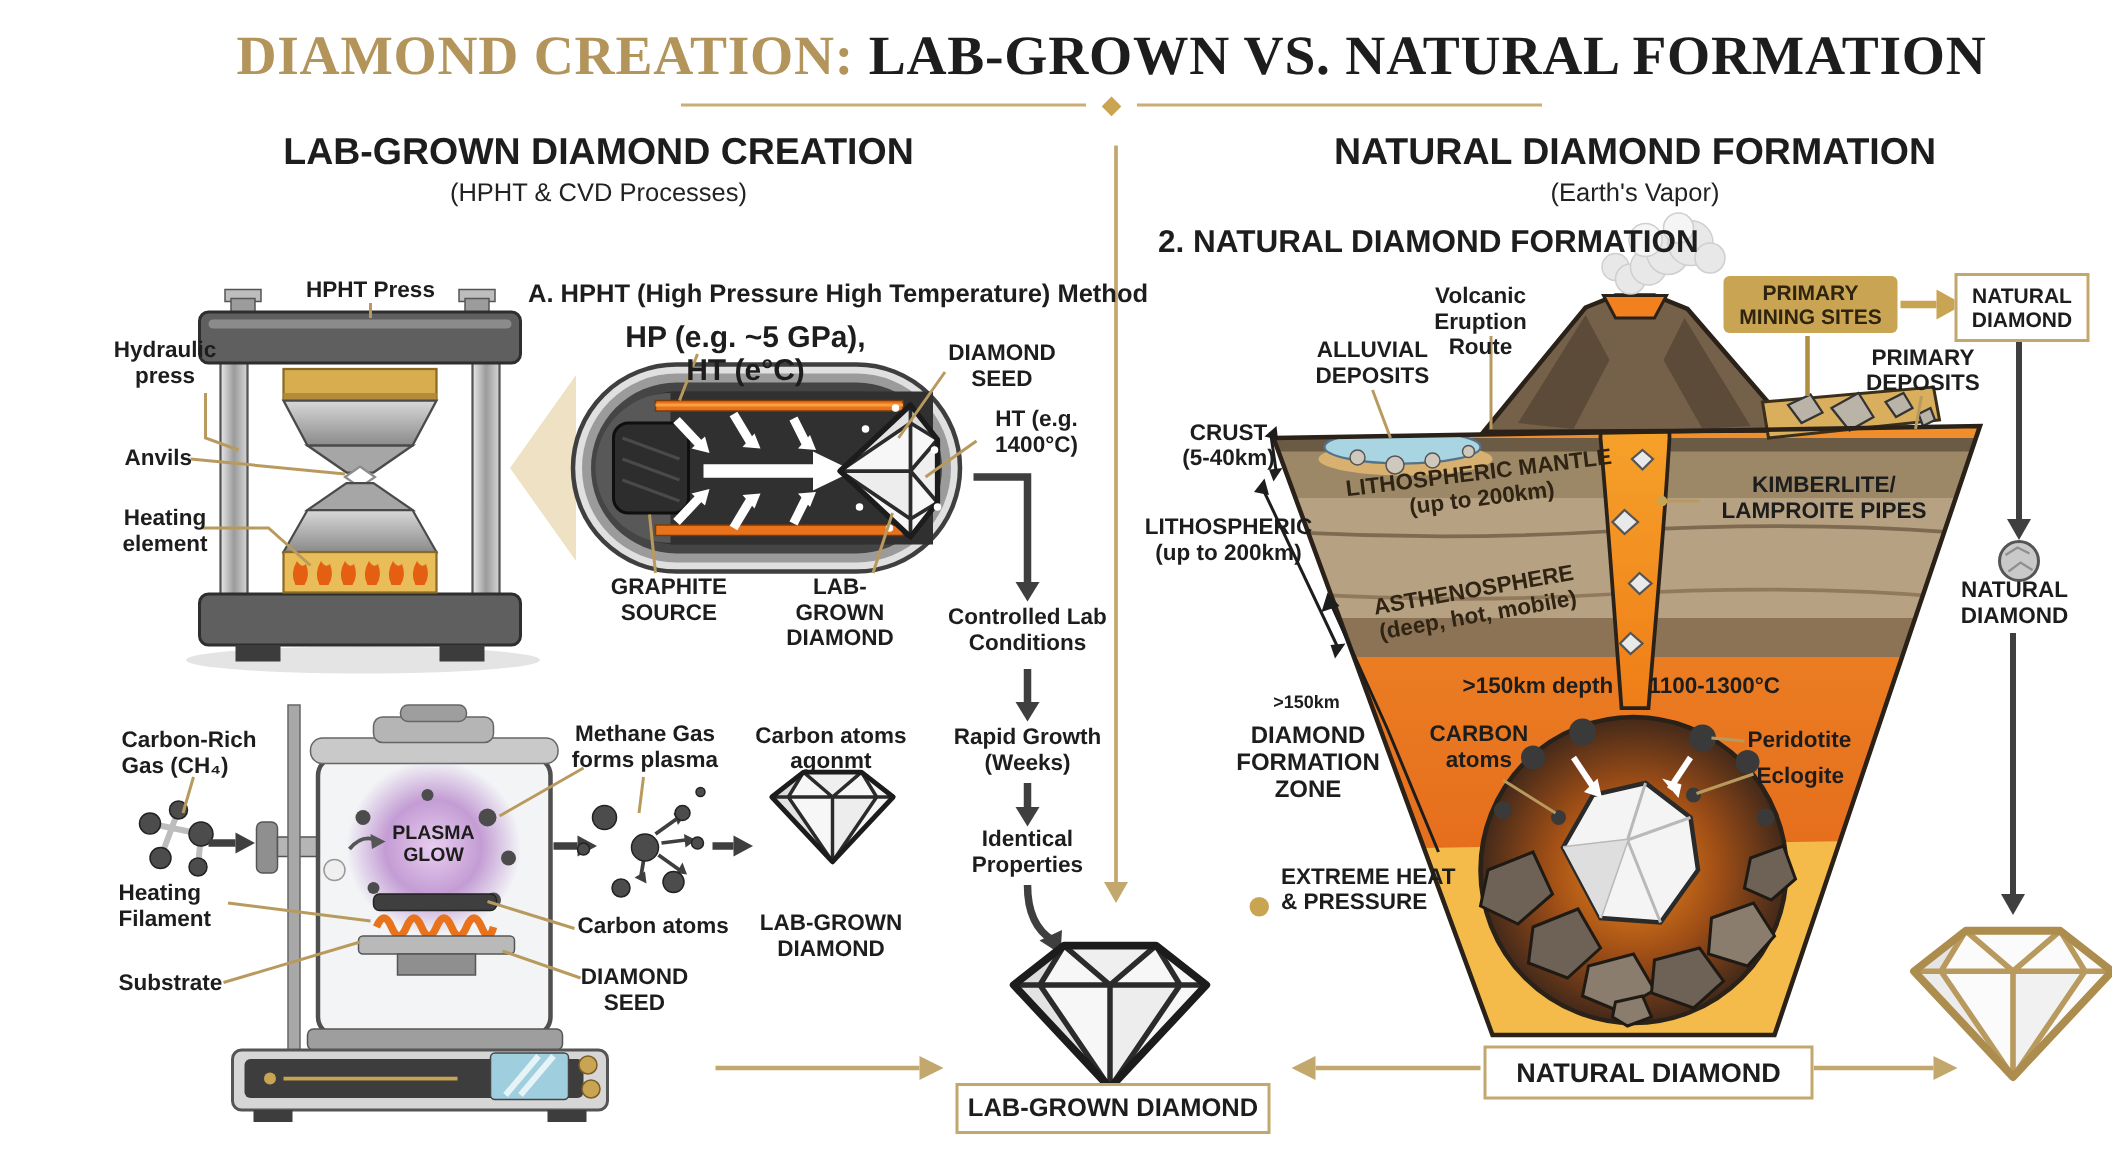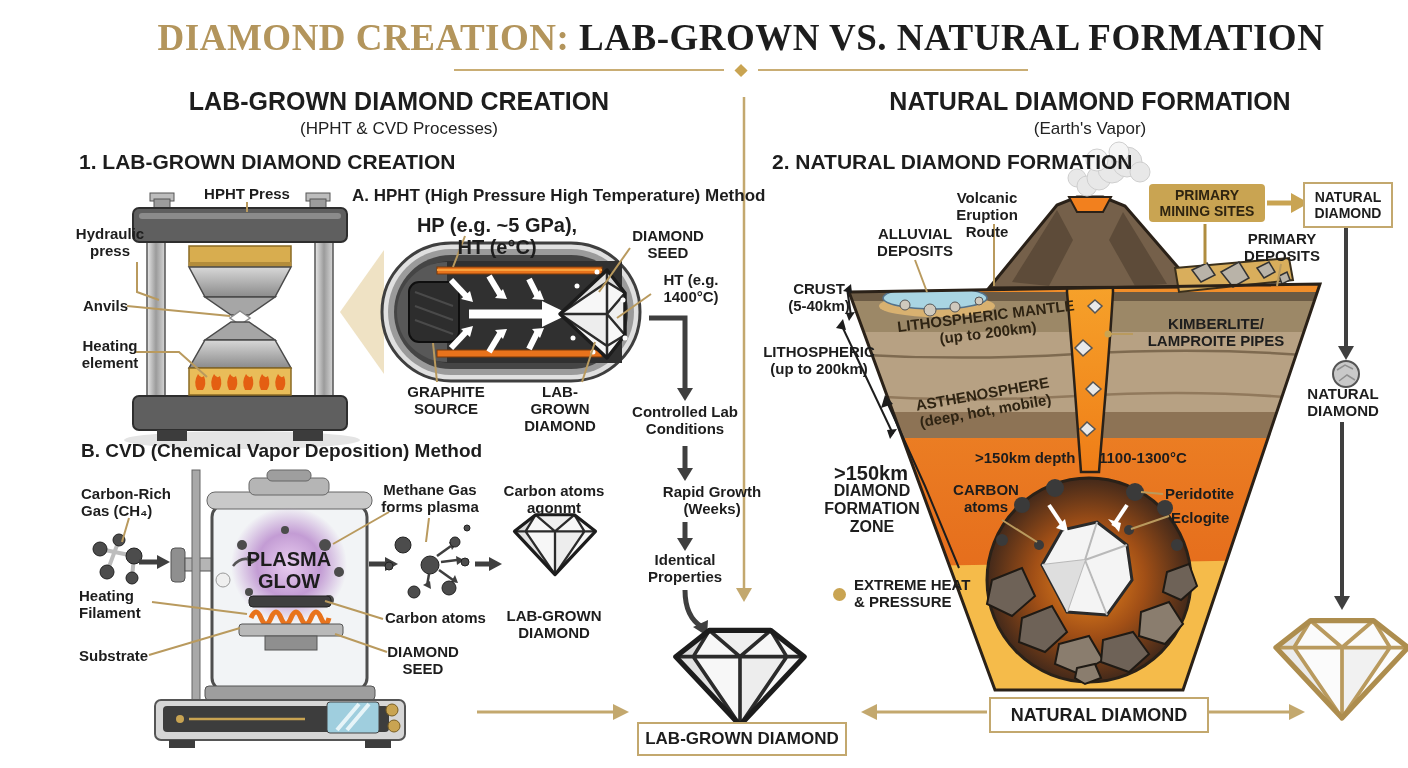--- a/index.html
+++ b/index.html
@@ -15,21 +15,21 @@
   .divider .line{height:2px;width:270px;background:#c9ad74;}
   .divider .dia{color:#c9a452;font-size:17px;line-height:1;}
   .colhead{position:absolute;font-size:25px;font-weight:bold;text-align:center;}
   .colsub{position:absolute;font-size:17px;text-align:center;color:#222;}
   .sechead{position:absolute;font-size:21px;font-weight:bold;}
   .methead{position:absolute;font-size:17px;font-weight:bold;}
   .frame-box{position:absolute;background:#fff;border:2px solid #c3a86e;display:flex;align-items:center;justify-content:center;
              font-weight:bold;white-space:pre-line;text-align:center;}
   .gold-box{position:absolute;background:#c9a452;border-radius:4px;display:flex;align-items:center;justify-content:center;
             font-weight:bold;font-size:14px;color:#2f2410;white-space:pre-line;text-align:center;line-height:1.15;}
-  .bullet{position:absolute;display:flex;gap:8px;align-items:center;}
+  .bullet{position:absolute;display:flex;gap:8px;align-items:flex-end;}
   .bullet .dot{width:13px;height:13px;border-radius:50%;background:#c9a452;margin-top:2px;flex:0 0 auto;}
   .bullet .lbl{position:static;}
   .rot-7{transform:rotate(-7deg);}
   .rot-10{transform:rotate(-10deg);}
 </style>
 </head>
 <body>
 
 <div id="stage">
 
@@ -431,21 +431,20 @@
   <span class="gold">DIAMOND CREATION:</span><span> LAB-GROWN VS. NATURAL FORMATION</span>
 </div>
 <div class="divider">
   <span class="line"></span>
   <span class="dia">◆</span>
   <span class="line"></span>
 </div>
 
 <div class="colhead" style="left:132px;top:87px;width:460px">LAB-GROWN DIAMOND CREATION</div>
 <div class="colsub" style="left:132px;top:119px;width:460px">(HPHT &amp; CVD Processes)</div>
-<div class="sechead" style="left:42px;top:150px">1. LAB-GROWN DIAMOND CREATION</div>
 <div class="methead" style="left:315px;top:186px">A. HPHT (High Pressure High Temperature) Method</div>
 
 <div class="lbl ctr" style="left:160px;top:186px;width:100px">HPHT Press</div>
 <div class="lbl ctr" style="left:36px;top:226px;width:74px">Hydraulic
 press</div>
 <div class="lbl" style="left:46px;top:298px">Anvils</div>
 <div class="lbl ctr" style="left:36px;top:338px;width:74px">Heating
 element</div>
 
 <div class="lbl ctr" style="left:368px;top:214px;width:184px;font-size:20px">HP (e.g. ~5 GPa), HT (e°C)</div>
@@ -453,29 +452,28 @@
 SEED</div>
 <div class="lbl ctr" style="left:614px;top:272px;width:80px">HT (e.g.
 1400°C)</div>
 <div class="lbl ctr" style="left:366px;top:384px;width:86px">GRAPHITE
 SOURCE</div>
 <div class="lbl ctr" style="left:476px;top:384px;width:94px">LAB-GROWN
 DIAMOND</div>
 
 <div class="lbl ctr" style="left:588px;top:404px;width:120px">Controlled Lab
 Conditions</div>
-<div class="lbl ctr" style="left:619px;top:484px;width:112px">Rapid Growth
+<div class="lbl ctr" style="left:592px;top:484px;width:112px">Rapid Growth
 (Weeks)</div>
 <div class="lbl ctr" style="left:596px;top:552px;width:104px">Identical
 Properties</div>
 
-<div class="methead" style="left:44px;top:440px;font-size:19px">B. CVD (Chemical Vapor Deposition) Method</div>
 <div class="lbl" style="left:44px;top:486px">Carbon-Rich
 Gas (CH₄)</div>
-<div class="lbl ctr" style="left:198px;top:548px;width:108px;font-size:20px">PLASMA
+<div class="lbl ctr" style="left:198px;top:548px;width:108px;font-size:13px">PLASMA
 GLOW</div>
 <div class="lbl ctr" style="left:344px;top:482px;width:98px">Methane Gas
 forms plasma</div>
 <div class="lbl" style="left:42px;top:588px">Heating
 Filament</div>
 <div class="lbl" style="left:42px;top:648px">Substrate</div>
 <div class="lbl" style="left:348px;top:610px">Carbon atoms</div>
 <div class="lbl ctr" style="left:346px;top:644px;width:80px">DIAMOND
 SEED</div>
 <div class="lbl ctr" style="left:466px;top:483px;width:102px">Carbon atoms
@@ -506,21 +504,21 @@
 <div class="frame-box" style="left:1266px;top:182px;width:86px;height:42px;font-size:14px;line-height:1.15">NATURAL
 DIAMOND</div>
 <div class="lbl ctr" style="left:1202px;top:231px;width:86px">PRIMARY
 DEPOSITS</div>
 <div class="lbl ctr" style="left:1260px;top:386px;width:92px">NATURAL
 DIAMOND</div>
 <div class="lbl ctr rot-10" style="left:858px;top:386px;width:178px;color:#2f2413">ASTHENOSPHERE
 (deep, hot, mobile)</div>
 <div class="lbl" style="left:938px;top:450px">&gt;150km depth</div>
 <div class="lbl" style="left:1062px;top:450px">1100-1300°C</div>
-<div class="lbl ctr" style="left:788px;top:462px;width:92px;font-size:20px">&gt;150km</div>
+<div class="lbl ctr" style="left:788px;top:462px;width:92px;font-size:12px">&gt;150km</div>
 <div class="lbl ctr" style="left:784px;top:482px;width:102px;font-size:16px">DIAMOND
 FORMATION
 ZONE</div>
 <div class="lbl ctr" style="left:910px;top:482px;width:78px">CARBON
 atoms</div>
 <div class="lbl" style="left:1128px;top:486px">Peridotite</div>
 <div class="lbl" style="left:1134px;top:510px">Eclogite</div>
 
 <div class="bullet" style="left:796px;top:577px;width:160px">
   <span class="dot"></span>

